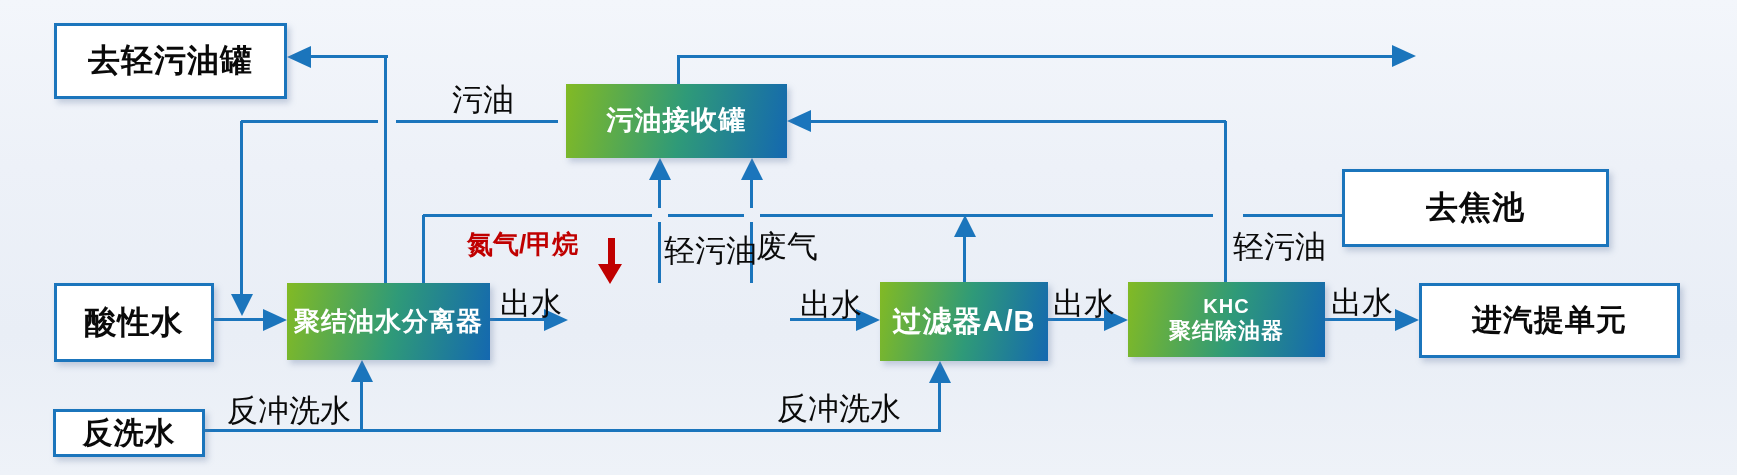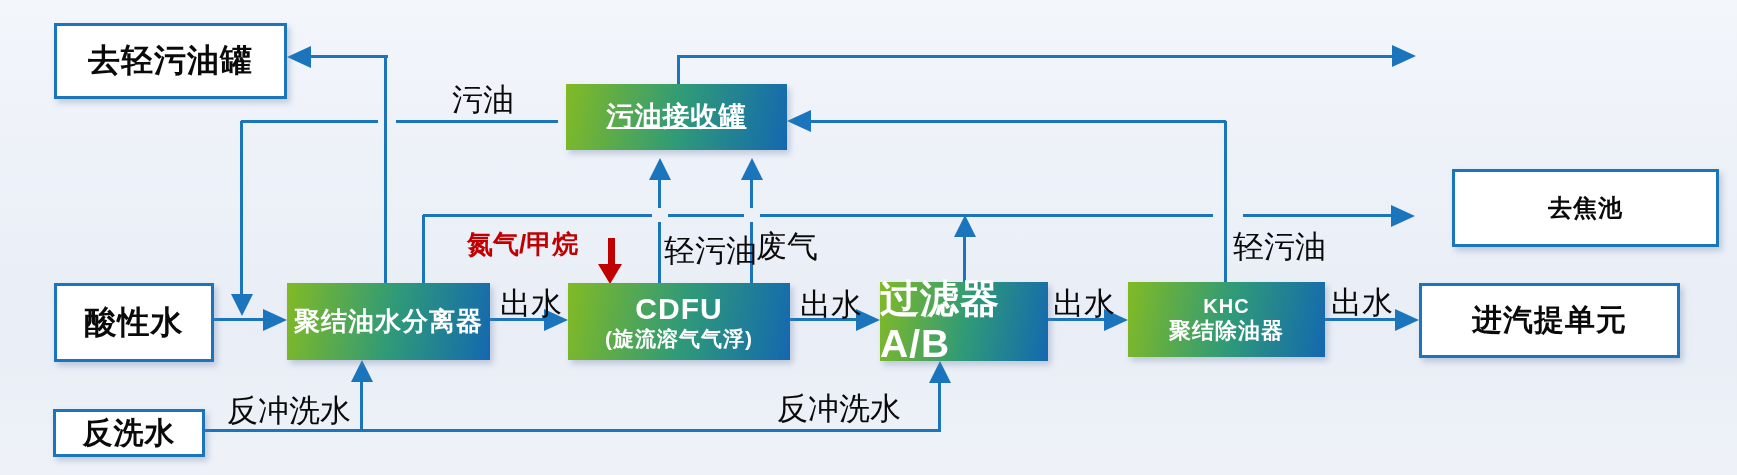--- a/index.html
+++ b/index.html
@@ -110,44 +110,40 @@
   <div class="ar ar-r" style="left:1104px;top:309px;"></div>
   <div class="hl" style="left:1325px;top:318px;width:72px;"></div>
   <div class="ar ar-r" style="left:1395px;top:309px;"></div>
 
   <div class="redshaft" style="left:608px;top:238px;width:7px;height:28px;"></div>
   <div class="red-ar-d" style="left:598px;top:264px;"></div>
 
   <div class="wbox" style="left:54px;top:23px;width:233px;height:76px;font-size:32px;">
     <span>去轻污油罐</span>
   </div>
-  <div class="wbox" style="left:1452px;top:169px;width:267px;height:78px;font-size:24px;">
+  <div class="wbox" style="left:1342px;top:169px;width:267px;height:78px;font-size:32px;">
     <span>去焦池</span>
   </div>
   <div class="wbox" style="left:1419px;top:283px;width:261px;height:75px;font-size:30px;">
     <span>进汽提单元</span>
   </div>
   <div class="wbox" style="left:54px;top:283px;width:160px;height:79px;font-size:32px;">
     <span>酸性水</span>
   </div>
   <div class="wbox" style="left:53px;top:409px;width:152px;height:48px;font-size:30px;">
     <span>反洗水</span>
   </div>
 
-  <div class="gbox" style="left:566px;top:84px;width:221px;height:66px;font-size:27px;text-decoration:underline;">
+  <div class="gbox" style="left:566px;top:84px;width:221px;height:74px;font-size:27px;">
     <span>污油接收罐</span>
   </div>
   <div class="gbox" style="left:287px;top:283px;width:203px;height:77px;font-size:26px;">
     <span>聚结油水分离器</span>
   </div>
-  <div class="gbox" style="left:568px;top:283px;width:222px;height:77px;">
-    <span style="font-size:30px;">CDFU</span>
-    <span style="font-size:21px;">(旋流溶气气浮)</span>
-  </div>
-  <div class="gbox" style="left:880px;top:282px;width:168px;height:79px;font-size:39px;">
+  <div class="gbox" style="left:880px;top:282px;width:168px;height:79px;font-size:29px;">
     <span>过滤器A/B</span>
   </div>
   <div class="gbox" style="left:1128px;top:282px;width:197px;height:75px;">
     <span style="font-size:20px;">KHC</span>
     <span style="font-size:22px;">聚结除油器</span>
   </div>
 
   <div class="lbl" style="left:452px;top:84px;">污油</div>
   <div class="lbl lbl-red" style="left:467px;top:231px;">氮气/甲烷</div>
   <div class="lbl" style="left:664px;top:235px;">轻污油</div>

